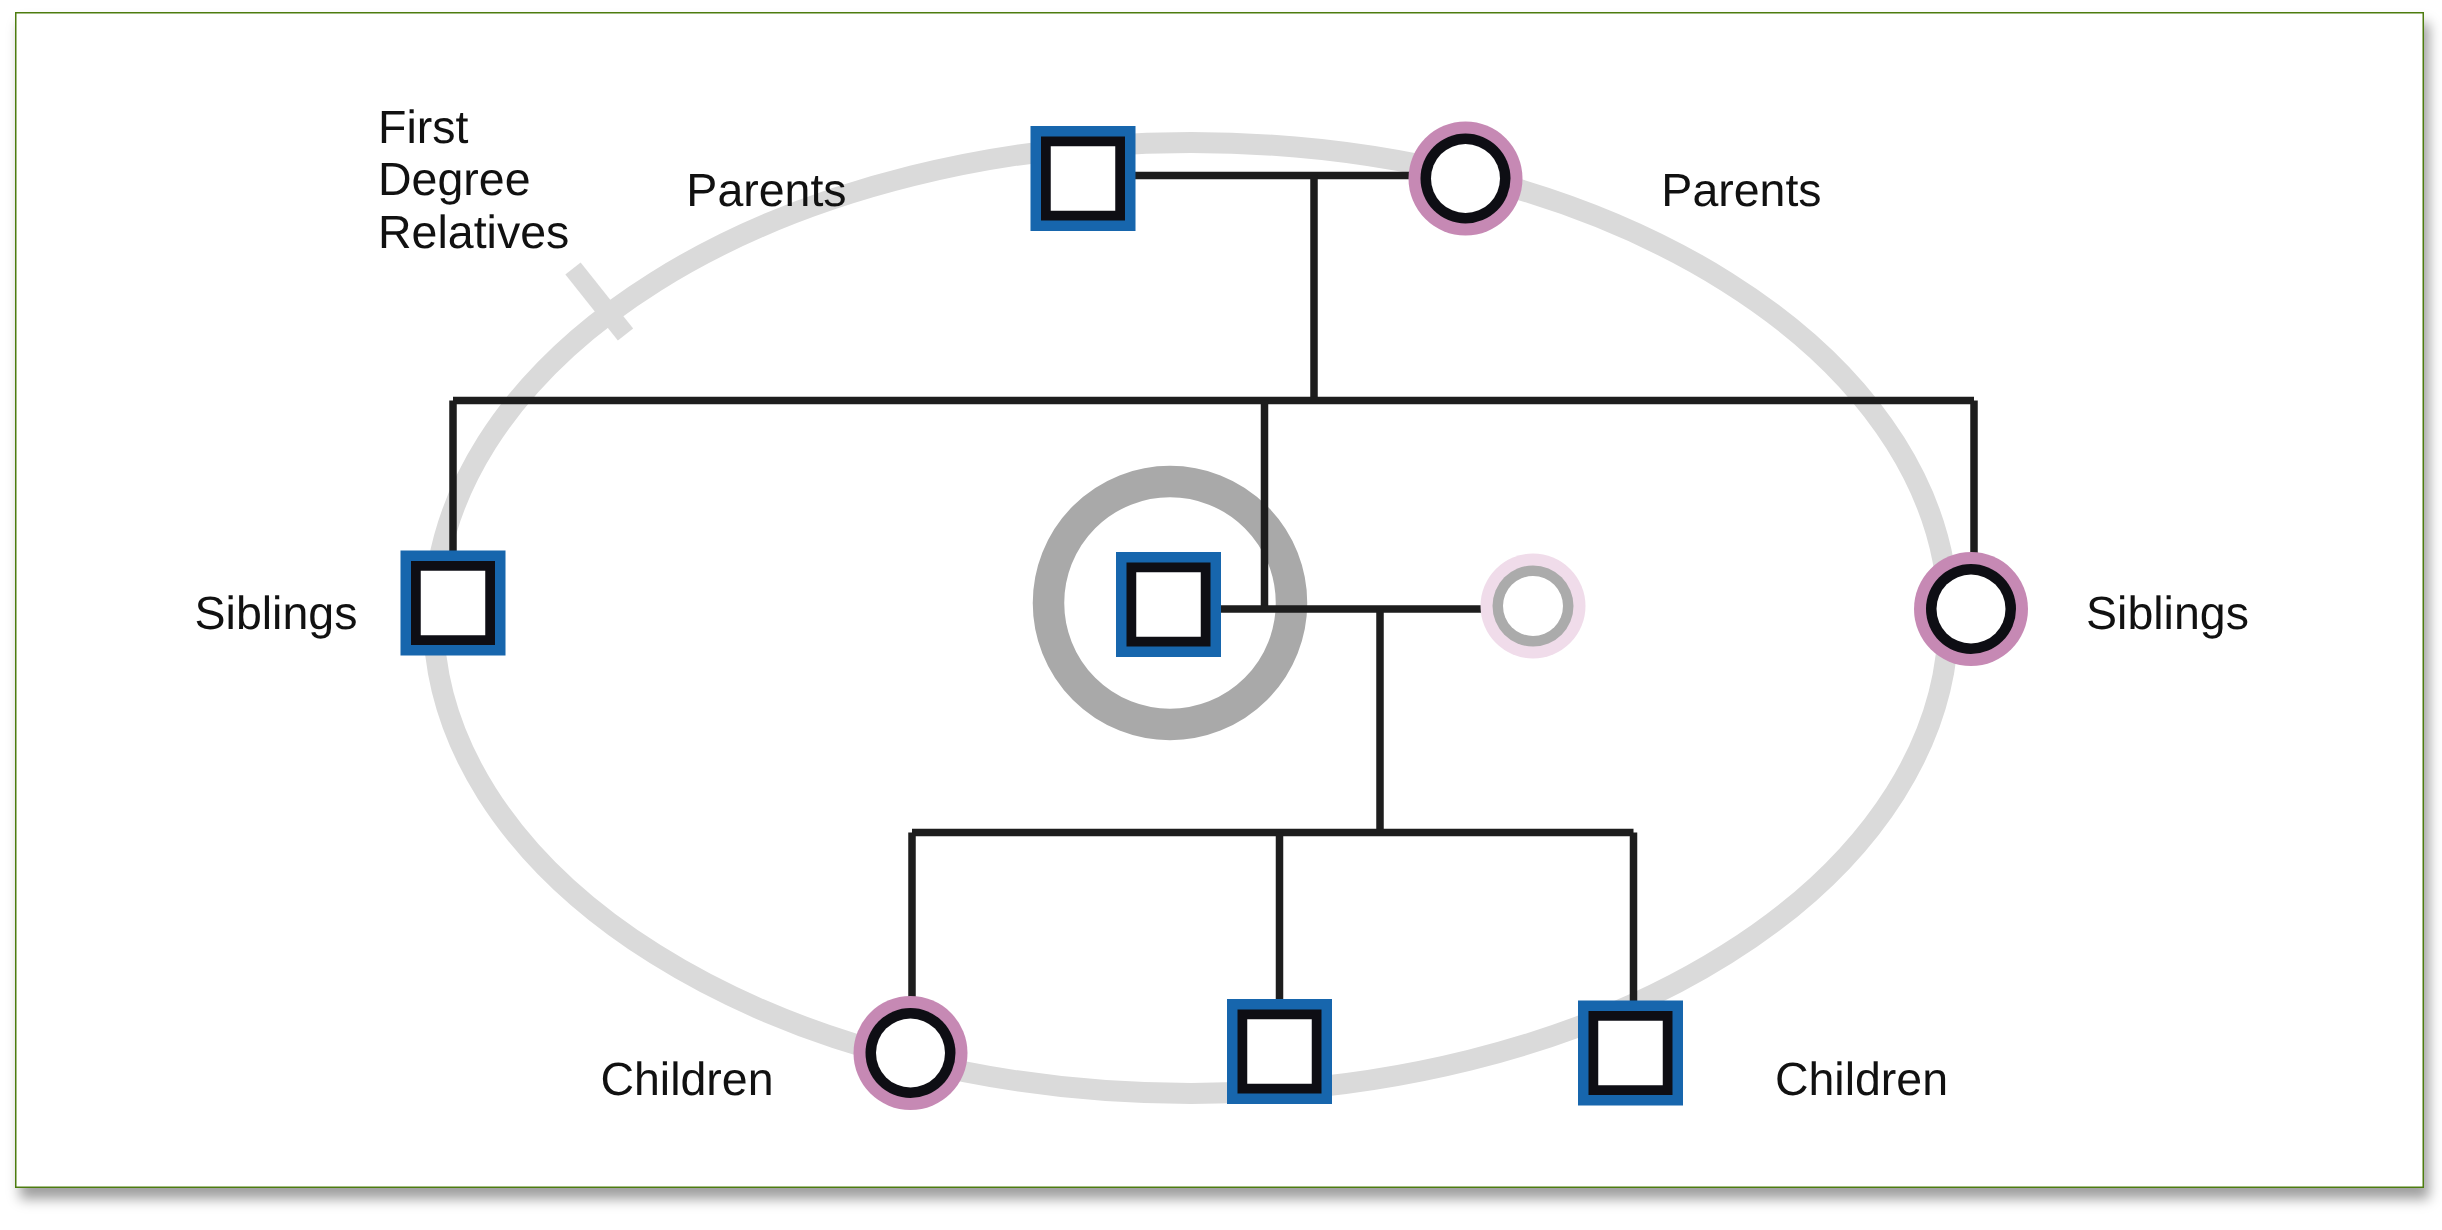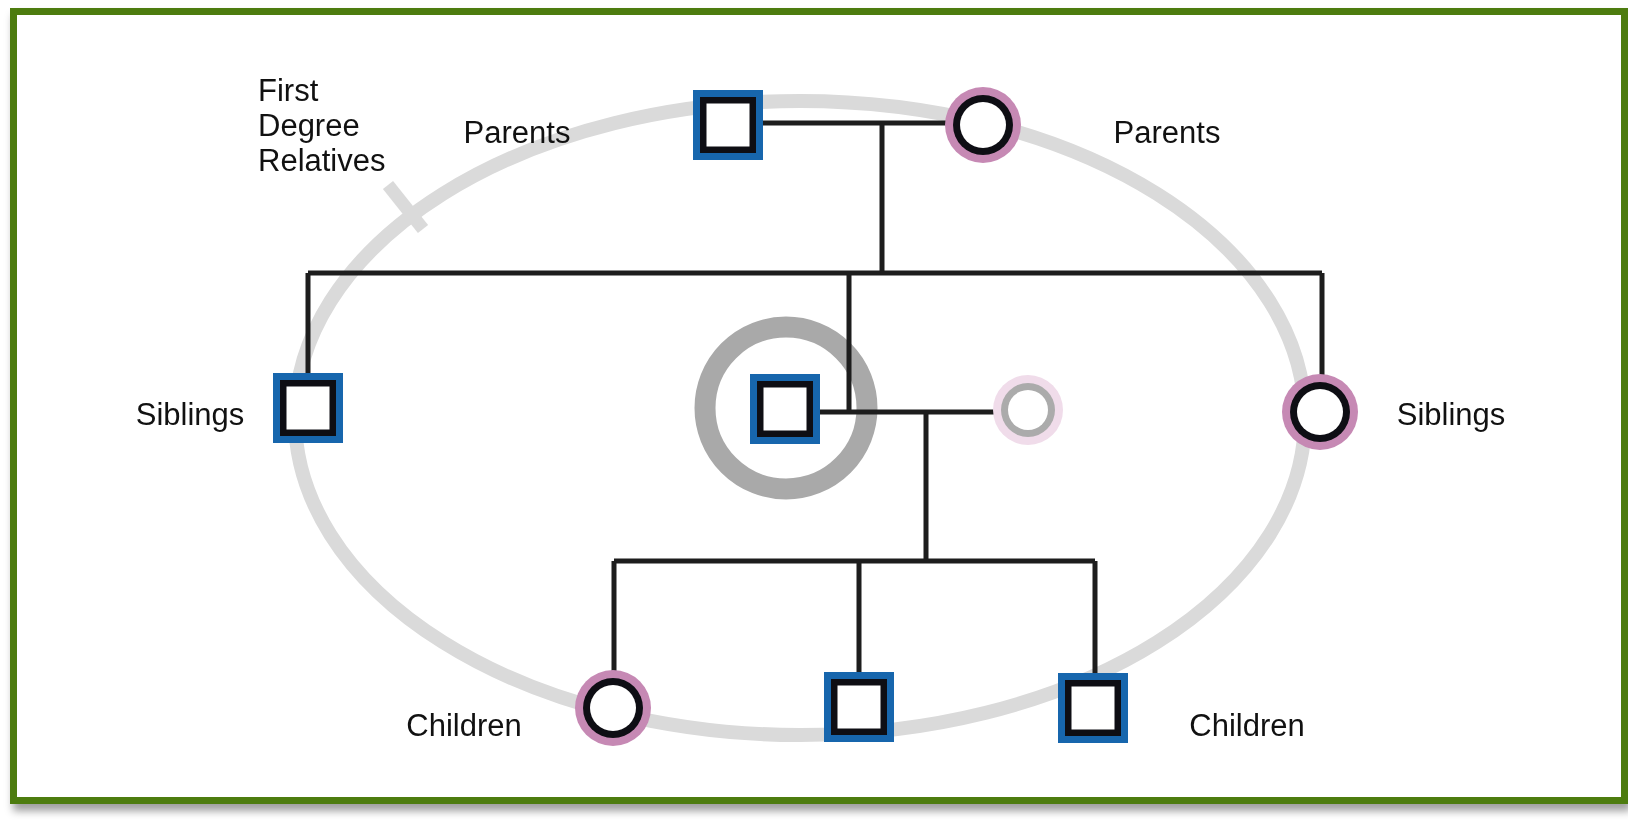--- a/index.html
+++ b/index.html
@@ -11,21 +11,21 @@
     font-family: "Liberation Sans", sans-serif;
     overflow: hidden;
   }
   .card {
     position: absolute;
     left: 10px;
     top: 8px;
     width: 1604px;
     height: 782px;
     background: #ffffff;
-    border: 7px solid #4d7c0f;
+    border: 1px solid #4d7c0f;
     box-shadow: 3px 7px 8px rgba(0,0,0,0.38);
   }
   svg { display: block; }
   .scope   { fill: none; stroke: var(--scope-ellipse); stroke-width: 14px; }
   .callout { stroke: var(--scope-ellipse); stroke-width: 13px; stroke-linecap: butt; }
   .ring    { fill: none; stroke: var(--highlight-ring); stroke-width: 21px; }
   .rel     { fill: none; stroke: var(--line); stroke-width: 5px; }
   .male-outer   { fill: var(--male-border); }
   .female-outer { fill: var(--female-border); }
   .faded-outer  { fill: var(--excluded-outer); }

